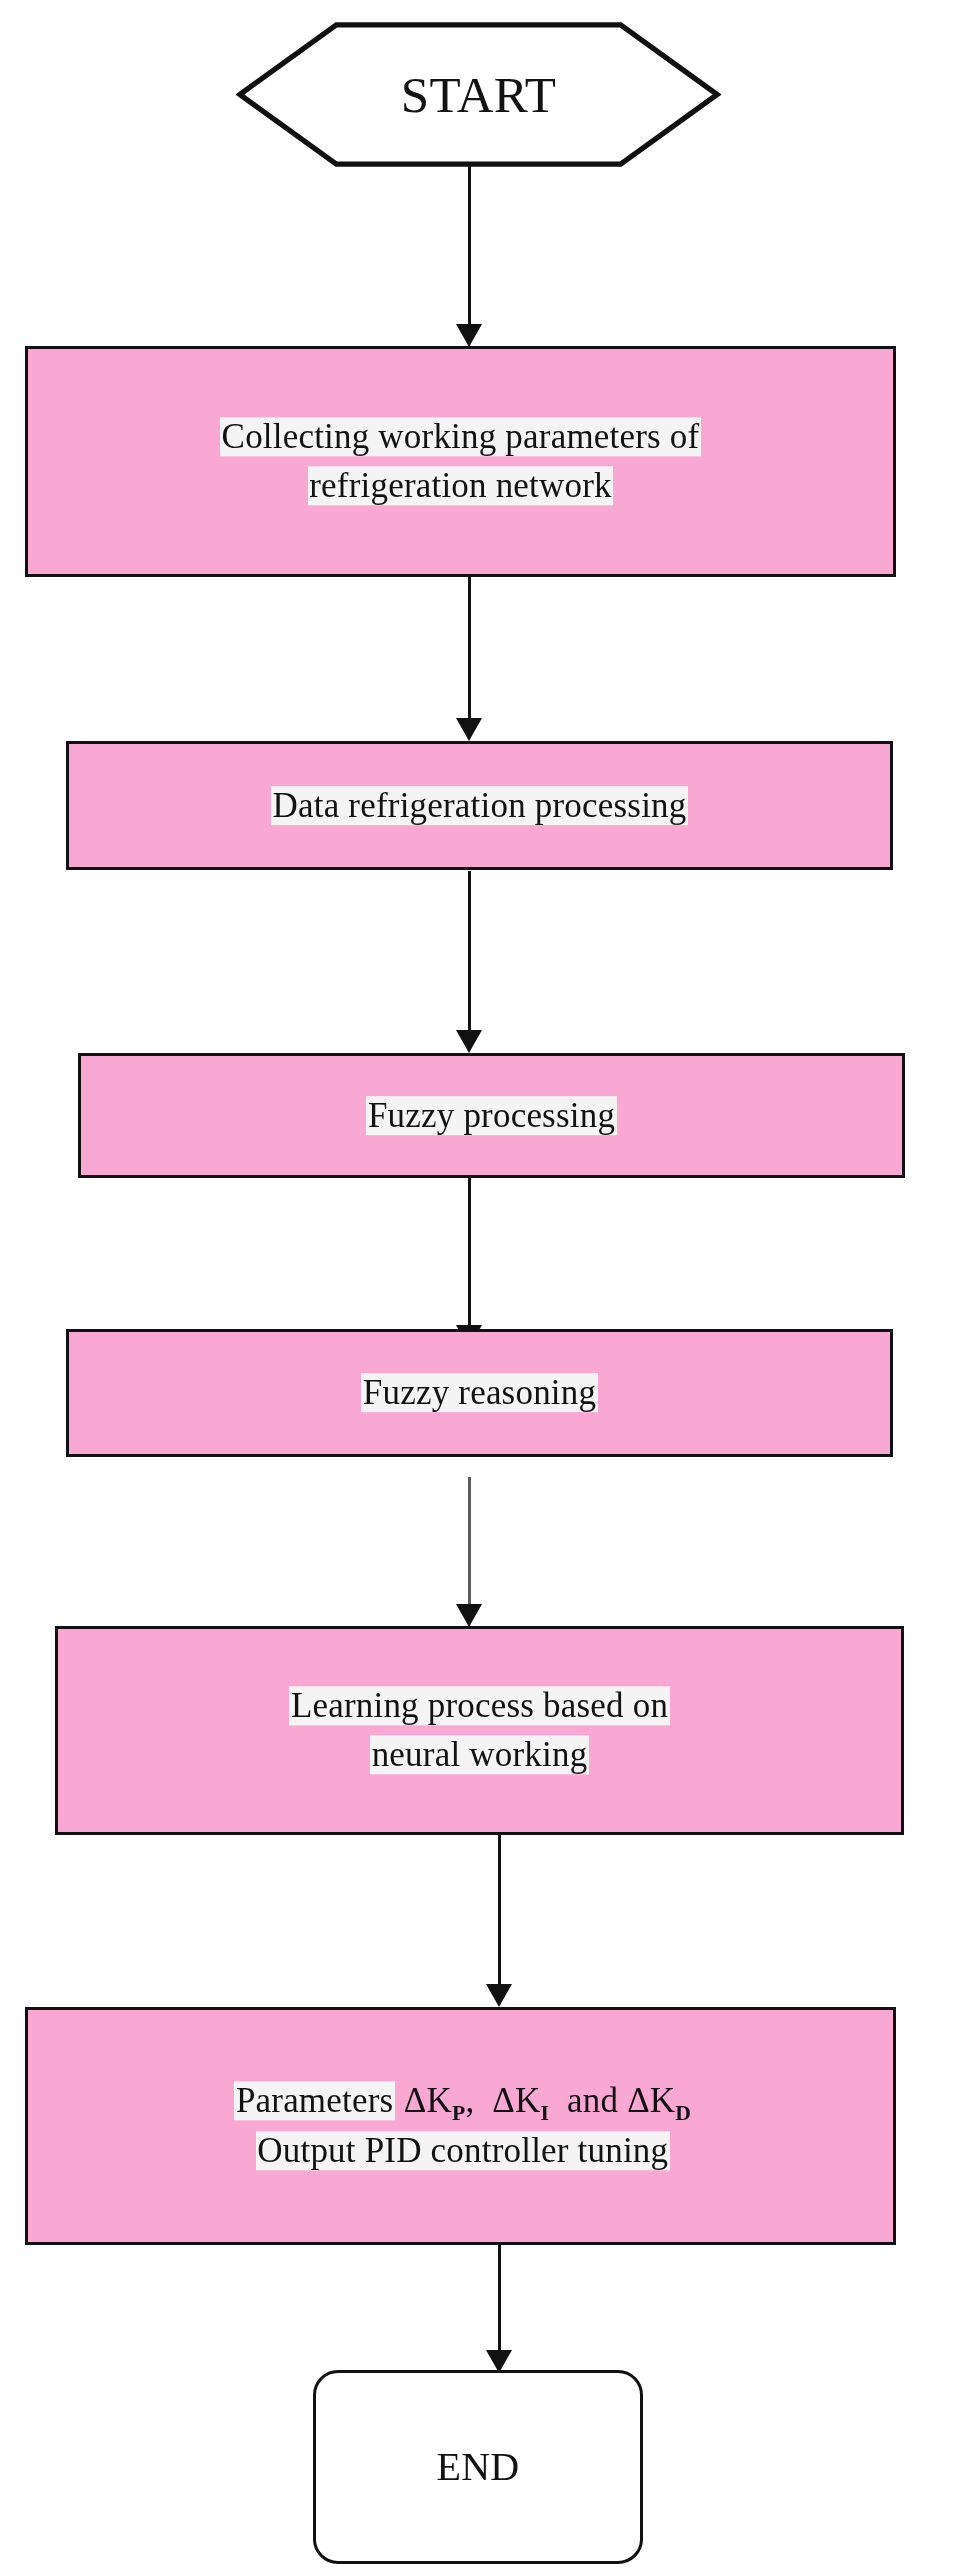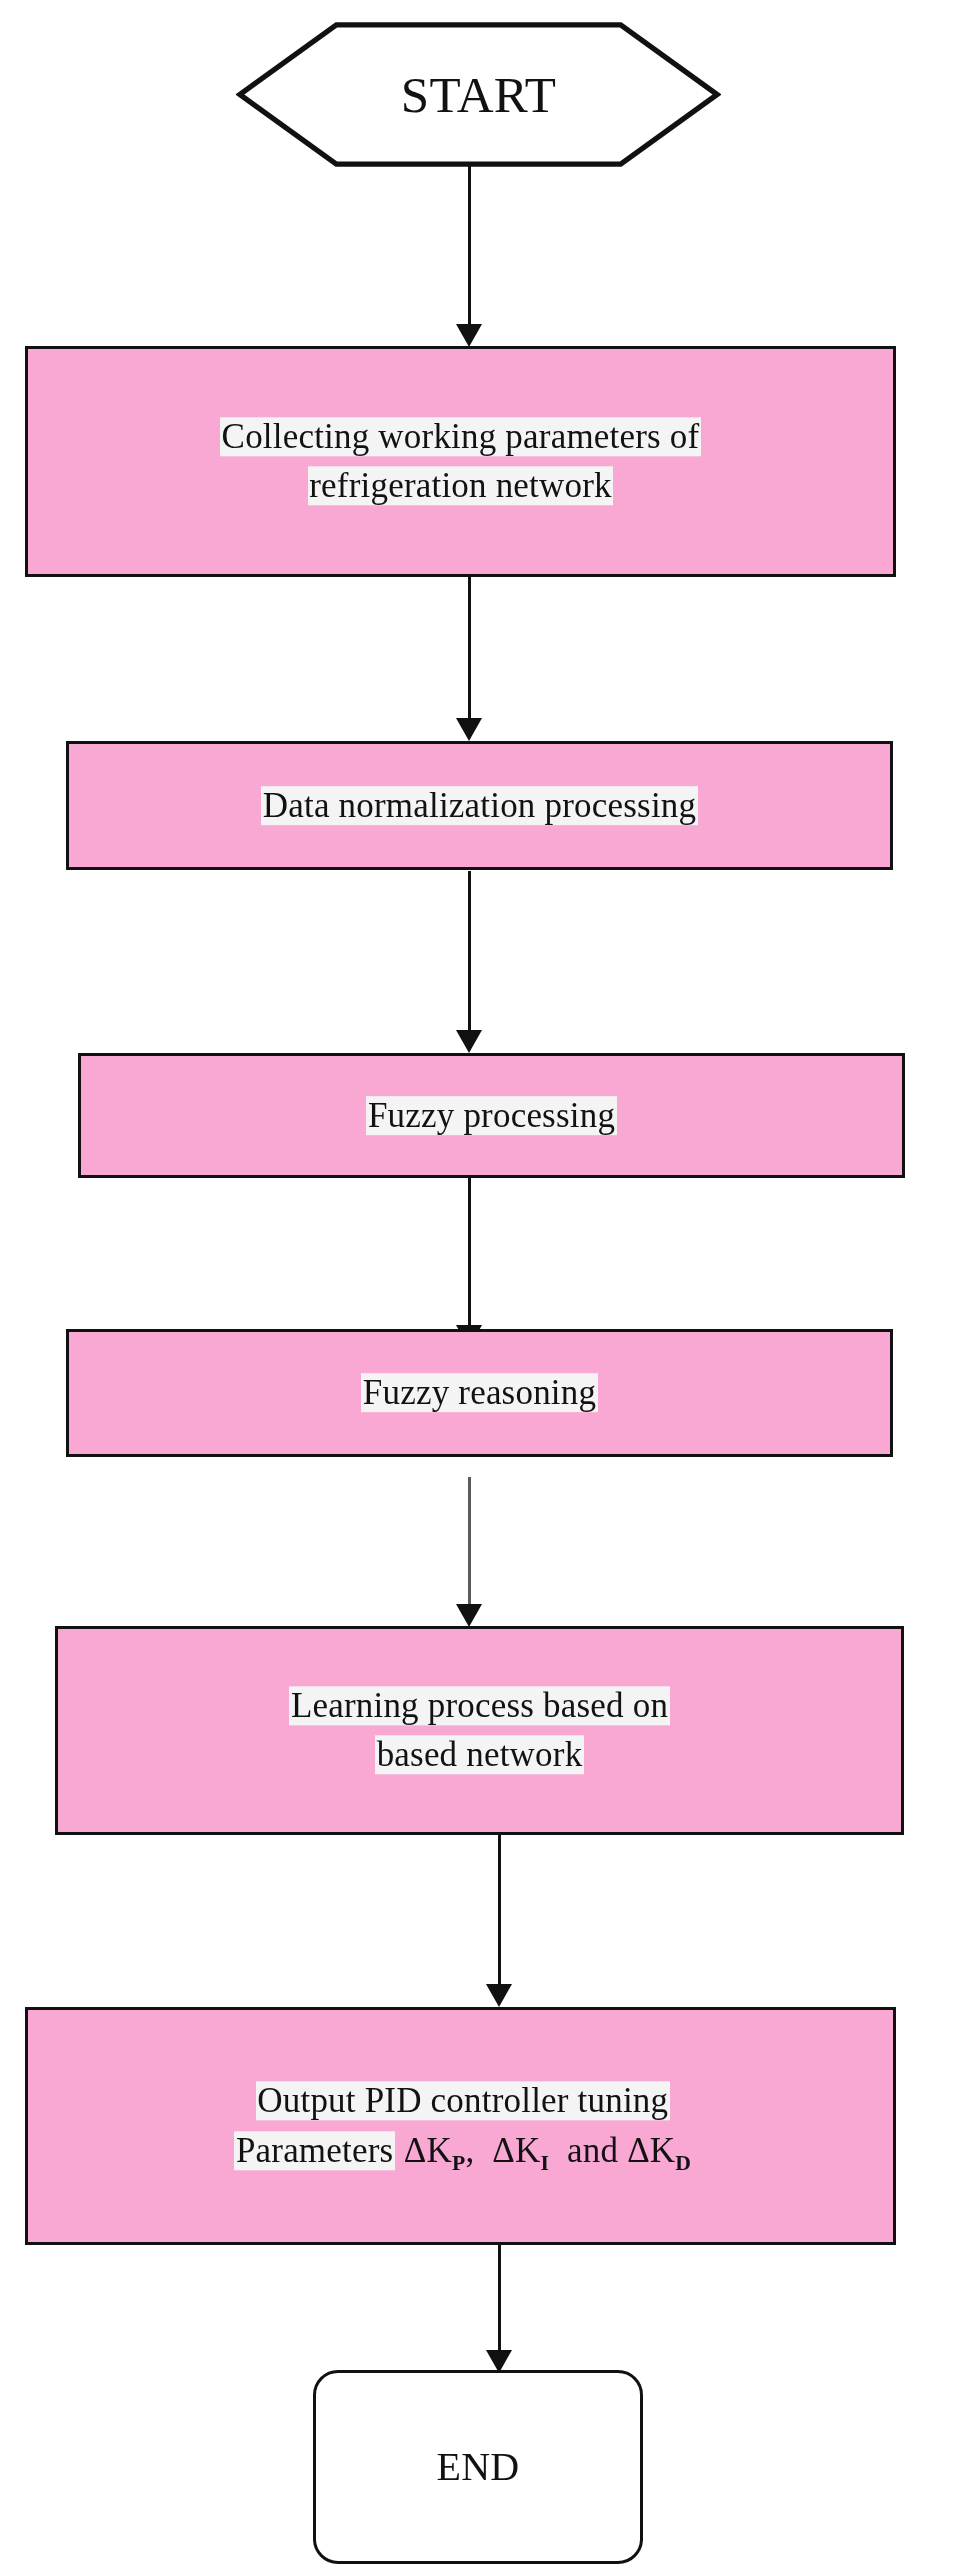--- a/index.html
+++ b/index.html
@@ -138,21 +138,21 @@
     </div>
   </div>
 
   <div class="connector" style="left:469px; top:577px; height:164px;">
     <div class="conn-line" style="height:141px;"></div>
     <div class="conn-head"></div>
   </div>
 
   <div class="process-node" style="left:66px; top:741px; width:827px; height:129px;">
     <div class="node-text">
-      <span class="tline"><span class="hl">Data normalization processing</span></span>
+      <span class="tline"><span class="hl">Data refrigeration processing</span></span>
     </div>
   </div>
 
   <div class="connector" style="left:469px; top:871px; height:182px;">
     <div class="conn-line" style="height:160px;"></div>
     <div class="conn-head"></div>
   </div>
 
   <div class="process-node" style="left:66px; top:1053px; width:827px; height:125px;margin-left:12px;">
     <div class="node-text">
@@ -172,41 +172,41 @@
   </div>
 
   <div class="connector gray" style="left:469px; top:1477px; height:150px;">
     <div class="conn-line" style="height:128px;"></div>
     <div class="conn-head"></div>
   </div>
 
   <div class="process-node" style="left:55px; top:1626px; width:849px; height:209px;padding-left:15px;">
     <div class="node-text">
       <span class="tline"><span class="hl">Learning process based on</span></span>
-      <span class="tline"><span class="hl">based network</span></span>
+      <span class="tline"><span class="hl">neural working</span></span>
     </div>
   </div>
 
   <div class="connector" style="left:499px; top:1835px; height:172px;">
     <div class="conn-line" style="height:149px;"></div>
     <div class="conn-head"></div>
   </div>
 
   <div class="process-node" style="left:25px; top:2007px; width:871px; height:238px;">
     <div class="node-text" style="font-size:35px;">
-      <span class="tline" style="padding-left:4.6px;"><span class="hl">Output PID controller tuning</span></span>
       <span class="tline" style="padding-left:4.6px;">
         <span class="hl">Parameters</span><span>
           <span>ΔK</span><span class="sub">P</span></span><span>,</span>&nbsp;
         <span>
           <span>ΔK</span><span class="sub">I</span></span>&nbsp;
         <span>and</span>
         <span>
           <span>ΔK</span><span class="sub">D</span></span>
       </span>
+      <span class="tline" style="padding-left:4.6px;"><span class="hl">Output PID controller tuning</span></span>
     </div>
   </div>
 
   <div class="connector" style="left:499px; top:2245px; height:128px;">
     <div class="conn-line" style="height:105px;"></div>
     <div class="conn-head"></div>
   </div>
 
   <div class="stadium-node" style="left:313px; top:2370px; width:330px; height:194px;">
     <div class="node-text">

